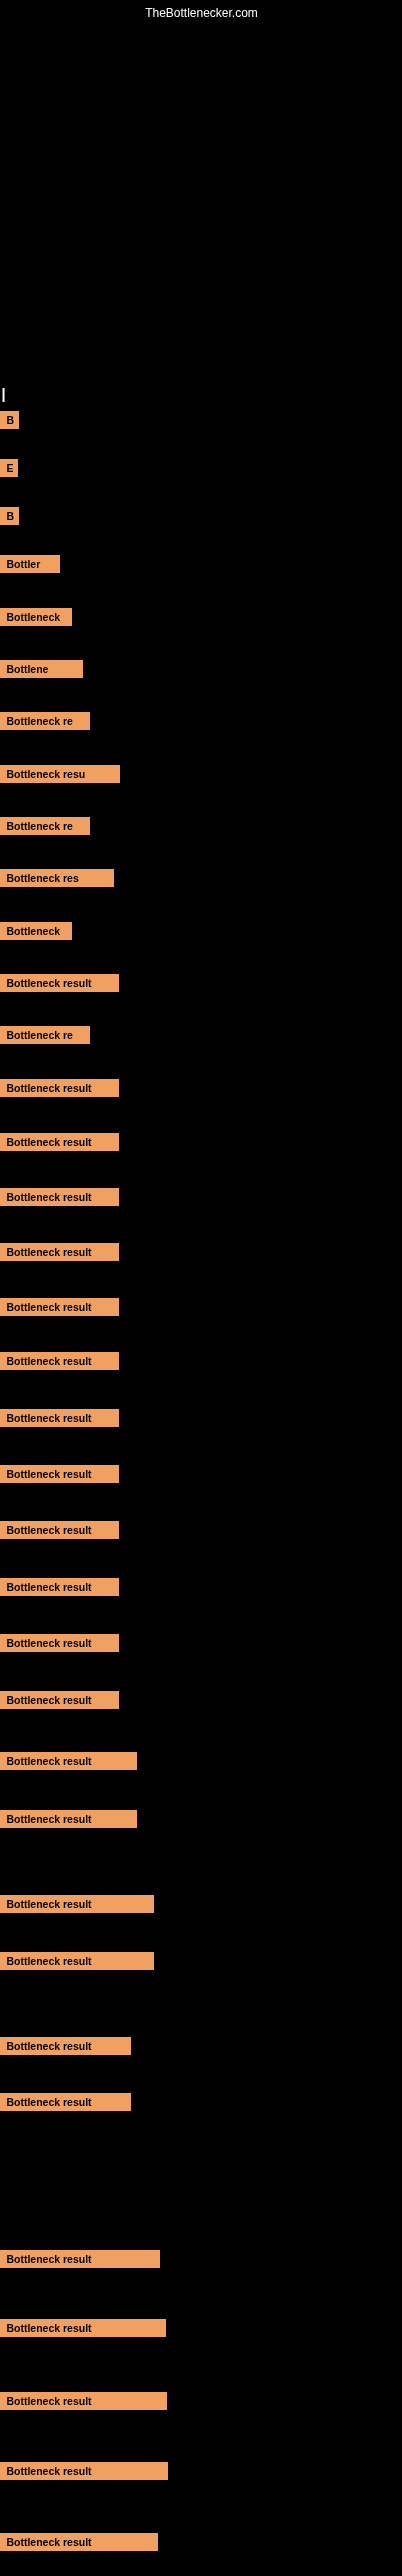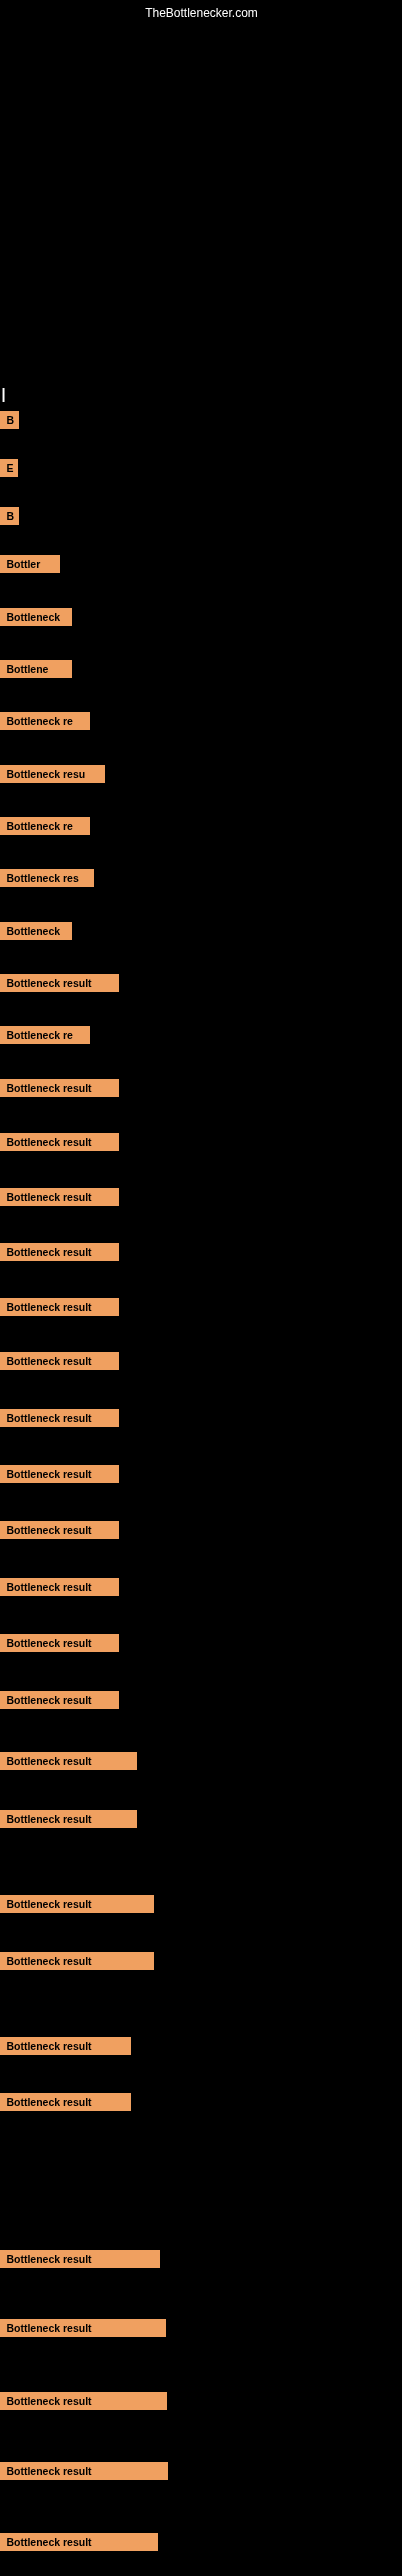--- a/index.html
+++ b/index.html
@@ -44,25 +44,25 @@
 
 <span class="site-title">TheBottlenecker.com</span>
 
 <div style="position:absolute; top:386px; left:1.6px; color:#ffffff; font-size:14.5px; font-weight:bold;">|</div>
 
 <div class="bottleneck-item" style="top: 411px; width: 19.3px;">B</div>
 <div class="bottleneck-item" style="top: 459px; width: 17.7px;">E</div>
 <div class="bottleneck-item" style="top: 507px; width: 19.3px;">B</div>
 <div class="bottleneck-item" style="top: 555px; width: 60px;">Bottler</div>
 <div class="bottleneck-item" style="top: 608px; width: 72px;">Bottleneck</div>
-<div class="bottleneck-item" style="top: 660px; width: 72px;">Bottlene</div>
+<div class="bottleneck-item" style="top: 660px; width: 83px;">Bottlene</div>
 <div class="bottleneck-item" style="top: 712px; width: 90px;">Bottleneck re</div>
-<div class="bottleneck-item" style="top: 765px; width: 105px;">Bottleneck resu</div>
+<div class="bottleneck-item" style="top: 765px; width: 120px;">Bottleneck resu</div>
 <div class="bottleneck-item" style="top: 817px; width: 90px;">Bottleneck re</div>
-<div class="bottleneck-item" style="top: 869px; width: 94px;">Bottleneck res</div>
+<div class="bottleneck-item" style="top: 869px; width: 114px;">Bottleneck res</div>
 <div class="bottleneck-item" style="top: 922px; width: 72px;">Bottleneck</div>
 <div class="bottleneck-item" style="top: 974px; width: 119px;">Bottleneck result</div>
 <div class="bottleneck-item" style="top: 1026px; width: 90px;">Bottleneck re</div>
 <div class="bottleneck-item" style="top: 1079px; width: 119px;">Bottleneck result</div>
 <div class="bottleneck-item" style="top: 1133px; width: 119px;">Bottleneck result</div>
 <div class="bottleneck-item" style="top: 1188px; width: 119px;">Bottleneck result</div>
 <div class="bottleneck-item" style="top: 1243px; width: 119px;">Bottleneck result</div>
 <div class="bottleneck-item" style="top: 1298px; width: 119px;">Bottleneck result</div>
 <div class="bottleneck-item" style="top: 1352px; width: 119px;">Bottleneck result</div>
 <div class="bottleneck-item" style="top: 1409px; width: 119px;">Bottleneck result</div>

